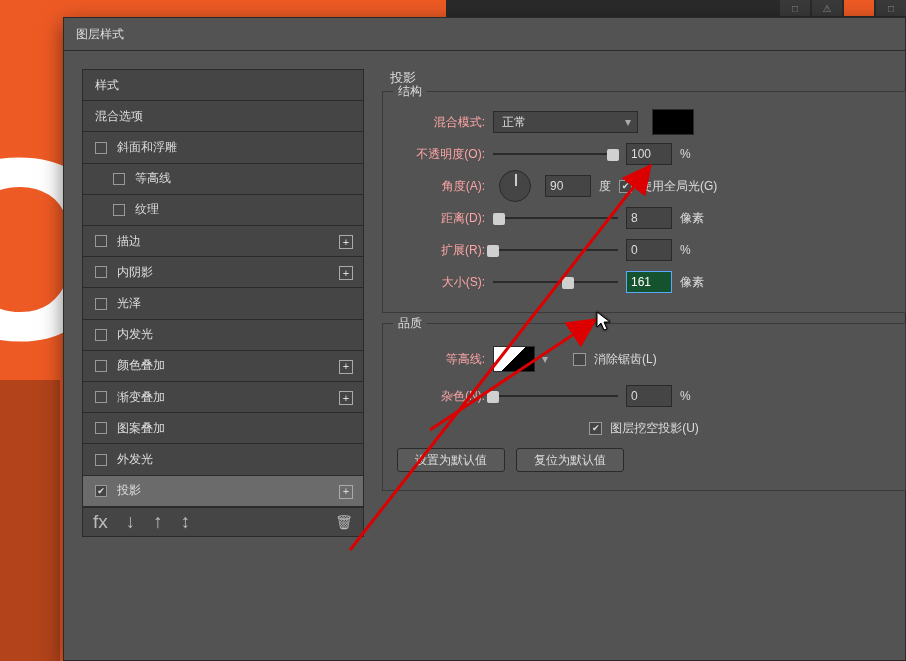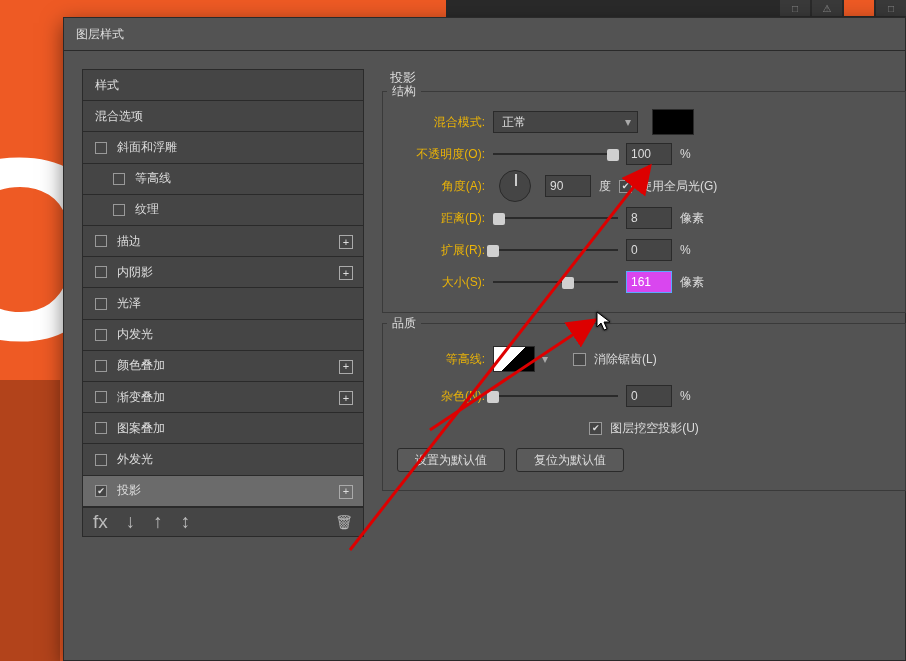--- a/index.html
+++ b/index.html
@@ -19,31 +19,31 @@
 .plus{position:absolute;right:10px;top:9px;width:14px;height:14px;border:1px solid #aaa;display:flex;align-items:center;justify-content:center;color:#ddd;font-size:11px;line-height:1}
 .sidebar-spacer{flex:1}
 .sidebar-footer{height:30px;border-top:1px solid #2a2a2a;display:flex;align-items:center;padding:0 10px;gap:18px;color:#bbb}
 .f-ic{font-size:19px;cursor:pointer}
 .f-sp{flex:1}
 .trash{font-size:14px;cursor:pointer}
 
 .main{position:absolute;left:318px;top:18px;width:524px;height:596px}
 .panel-title{color:#ddd;font-size:13px;margin-left:8px;margin-bottom:4px}
 .fieldset{border:1px solid #3a3a3a;padding:14px 14px 14px 14px;margin-bottom:10px;position:relative}
-.fieldset-label{position:absolute;top:-9px;left:4px;background:#535353;padding:0 5px;color:#ddd}
+.fieldset-label{position:absolute;top:-9px;left:10px;background:#535353;padding:0 5px;color:#ddd}
 .row{display:flex;align-items:center;height:32px;gap:8px}
-.lbl{color:#eab308;text-align:right;width:88px}
+.lbl{color:#fca5a5;text-align:right;width:88px}
 .sel{width:145px;height:22px;background:#454545;border:1px solid #2a2a2a;color:#ddd;display:flex;align-items:center;padding:0 8px;position:relative}
 .sel::after{content:"▾";position:absolute;right:6px;color:#aaa}
 .swatch{width:42px;height:26px;background:#000;border:1px solid #2a2a2a;margin-left:6px}
 .slider{width:125px;height:18px;position:relative;display:flex;align-items:center}
 .slider .track{height:2px;background:#2a2a2a;width:100%}
 .slider .thumb{position:absolute;width:12px;height:12px;background:#d0d0d0;border-radius:2px;top:4px;transform:translateX(-50%)}
 .inp{width:46px;height:22px;background:#454545;border:1px solid #2a2a2a;color:#ddd;padding:10px 4px;text-align:left}
-.inp.hl{border:1px solid #5aa9ff;color:#fff;background:#d946ef}
+.inp.hl{border:1px solid #5aa9ff;color:#fff;background:#14532d}
 .unit{color:#ddd}
 .dial{width:32px;height:32px;border:1px solid #2a2a2a;border-radius:50%;background:#454545;position:relative;margin:0 6px}
 .dial::after{content:"";position:absolute;width:2px;height:12px;background:#ccc;left:15px;top:3px;transform-origin:bottom;transform:rotate(0deg)}
 .cb2{width:13px;height:13px;border:1px solid #999;background:#454545;display:flex;align-items:center;justify-content:center;cursor:pointer}
 .cb2.checked::after{content:"✔";color:#ddd;font-size:9px}
 .contour{width:42px;height:26px;border:1px solid #2a2a2a;background:linear-gradient(135deg,#fff 50%,#000 50%);position:relative}
 .contour::after{content:"▾";position:absolute;right:-14px;top:5px;color:#aaa}
 .btn{height:24px;min-width:108px;background:#5a5a5a;border:1px solid #2a2a2a;color:#ddd;display:flex;align-items:center;justify-content:center;cursor:pointer;border-radius:3px}
 
 .arrow-svg{position:absolute;pointer-events:none;z-index:10}

